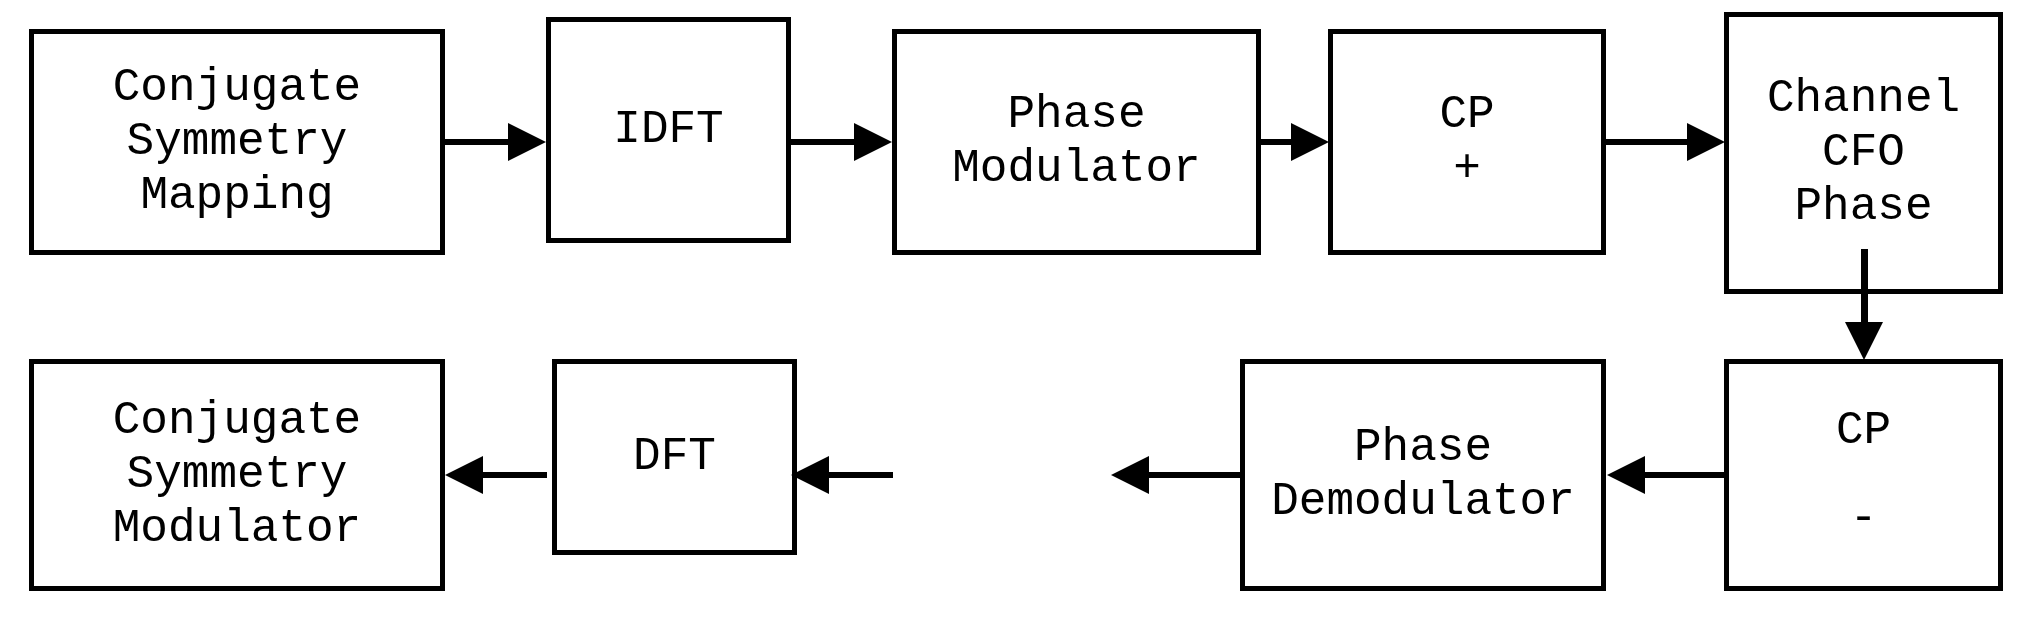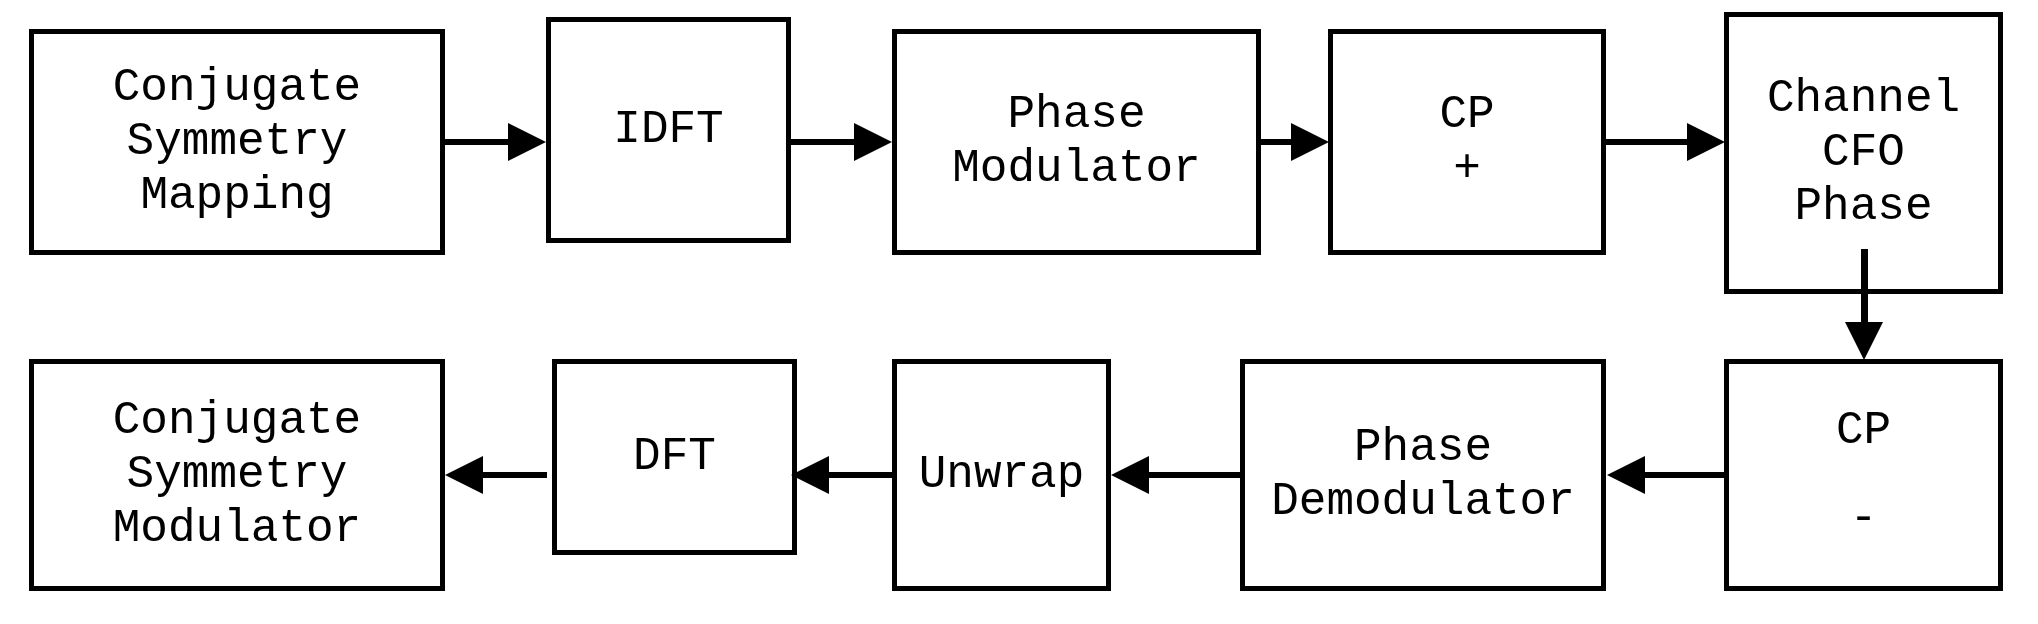--- a/index.html
+++ b/index.html
@@ -107,23 +107,20 @@
   <div class="block" style="left:1724px; top:359px; width:279px; height:232px;">
     <span class="line">CP</span>
     <span class="line" style="margin-top:34px;">-</span>
   </div>
 
   <div class="block" style="left:1240px; top:359px; width:366px; height:232px;">
     <span class="line">Phase</span>
     <span class="line">Demodulator</span>
   </div>
 
-  <div class="block" style="left:892px; top:359px; width:219px; height:232px;">
-    <span class="line">Unwrap</span>
-  </div>
 
   <div class="block" style="left:552px; top:359px; width:245px; height:196px;">
     <span class="line">DFT</span>
   </div>
 
   <div class="block" style="left:29px; top:359px; width:416px; height:232px;">
     <span class="line">Conjugate</span>
     <span class="line">Symmetry</span>
     <span class="line">Modulator</span>
   </div>

